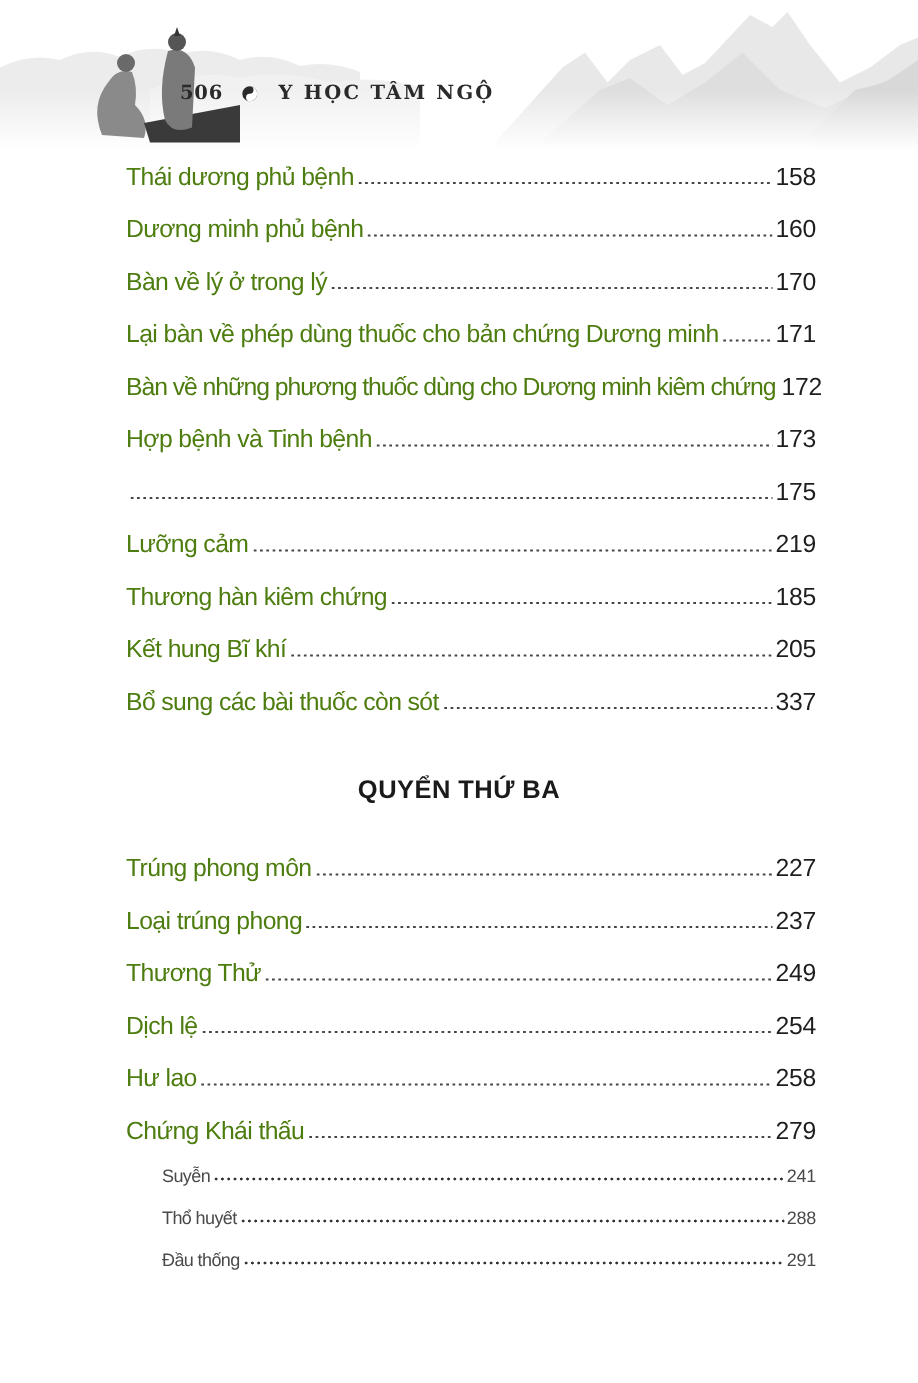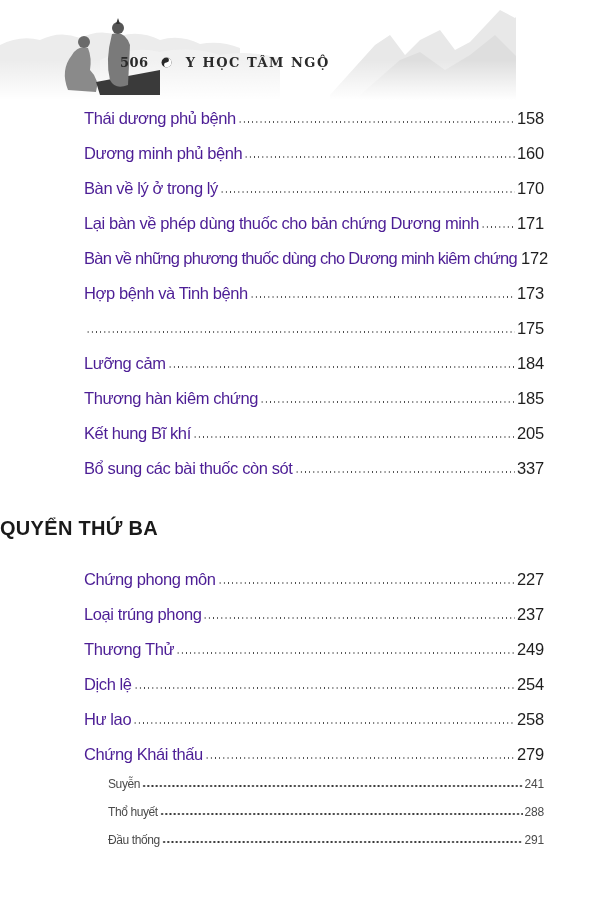--- a/index.html
+++ b/index.html
@@ -11,21 +11,21 @@
       width: 612px;
       height: 922px;
       position: relative;
       overflow: hidden;
       font-family: "Liberation Sans", sans-serif;
       color: #1a1a1a;
     }
     .header {
       position: absolute;
       left: 0; top: 0;
-      width: 516px;
+      width: 612px;
       height: 100px;
       overflow: hidden;
     }
     .header-bg {
       position: absolute;
       left: 0; top: 0;
       width: 612px; height: 100px;
     }
     .header-text {
       position: absolute;
@@ -60,21 +60,21 @@
       height: 24px;
       display: flex;
       align-items: flex-end;
       font-size: 16.5px;
       transform-origin: left;
     }
     .toc-row .title {
       white-space: nowrap;
       font-stretch: condensed;
       letter-spacing: -0.4px;
-      color: #4c1d95;
+      color: #4d7c0f;
     }
     .toc-row .leader {
       flex: 1;
       overflow: hidden;
       white-space: nowrap;
       margin: 0 2px 4px 2px;
       height: 4px;
       background-image: radial-gradient(circle, #444 0.7px, transparent 0.9px);
       background-size: 4.2px 4px;
       background-repeat: repeat-x;
@@ -96,23 +96,23 @@
       background-image: radial-gradient(circle, #333 0.9px, transparent 1.1px);
       background-size: 4.2px 4px;
       margin-bottom: 3px;
     }
 
     .section-heading {
       position: absolute;
       left: 0;
       width: 612px;
       top: 517px;
-      text-align: left;
+      text-align: center;
       font-weight: bold;
-      font-size: 20px;
+      font-size: 17px;
       letter-spacing: 0.3px;
       color: #1a1a1a;
     }
   </style>
 </head>
 <body>
 
 <div class="header">
   <svg class="header-bg" viewBox="0 0 612 100" xmlns="http://www.w3.org/2000/svg">
     <defs>
@@ -186,21 +186,21 @@
     <span class="leader"></span>
     <span class="page">173</span>
   </div>
   <div class="toc-row" style="top:314px">
     <span class="leader"></span>
     <span class="page">175</span>
   </div>
   <div class="toc-row" style="top:349px">
     <span class="title">Lưỡng cảm</span>
     <span class="leader"></span>
-    <span class="page">184</span>
+    <span class="page">219</span>
   </div>
   <div class="toc-row" style="top:384px">
     <span class="title">Thương hàn kiêm chứng</span>
     <span class="leader"></span>
     <span class="page">185</span>
   </div>
   <div class="toc-row" style="top:419px">
     <span class="title">Kết hung Bĩ khí</span>
     <span class="leader"></span>
     <span class="page">205</span>
@@ -209,21 +209,21 @@
     <span class="title">Bổ sung các bài thuốc còn sót</span>
     <span class="leader"></span>
     <span class="page">337</span>
   </div>
 </div>
 
 <div class="section-heading">QUYỂN THỨ BA</div>
 
 <div class="toc">
   <div class="toc-row" style="top:565px">
-    <span class="title">Chứng phong môn</span>
+    <span class="title">Trúng phong môn</span>
     <span class="leader"></span>
     <span class="page">227</span>
   </div>
   <div class="toc-row" style="top:600px">
     <span class="title">Loại trúng phong</span>
     <span class="leader"></span>
     <span class="page">237</span>
   </div>
   <div class="toc-row" style="top:635px">
     <span class="title">Thương Thử</span>

